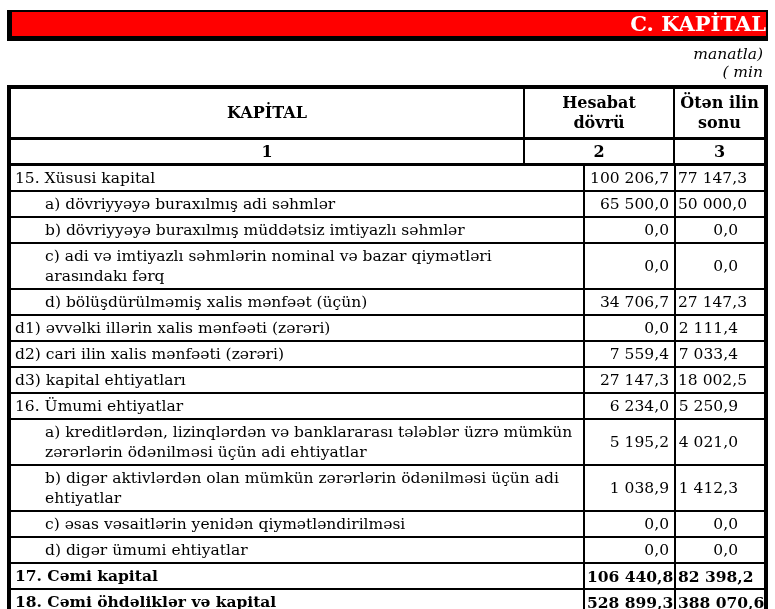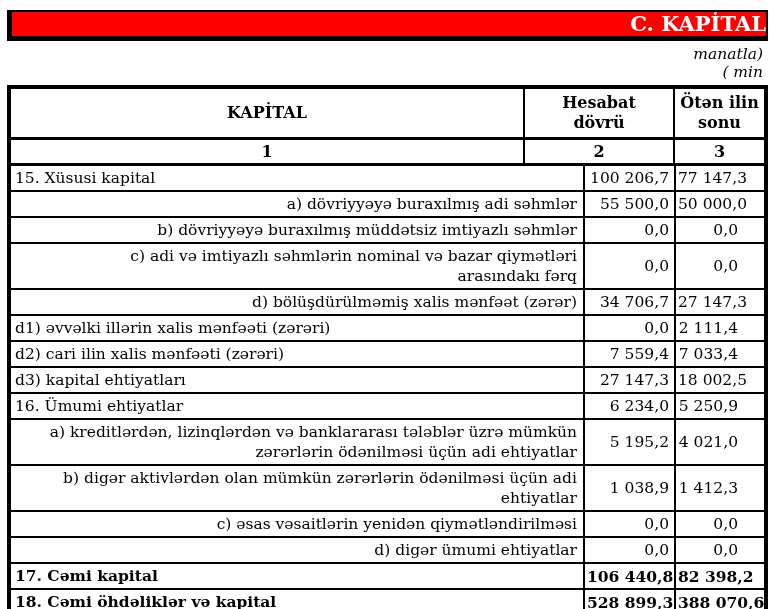--- a/index.html
+++ b/index.html
@@ -73,21 +73,21 @@
   }
   .headsep { border-bottom: 3px solid #000; }
   
   .bodytbl tr { height: 16px; }
   .bodytbl tr.h2 { height: 44px; }
   .bodytbl td.lbl {
     text-align: left;
     padding: 2px 6px 2px 4px;
     line-height: 20px;
   }
-  .bodytbl tr.ind1 td.lbl { padding-left: 34px; text-align: right; }
+  .bodytbl tr.ind1 td.lbl { padding-left: 34px; }
   .bodytbl tr.ind2 td.lbl { }
   .bodytbl td.num {
     text-align: right;
     white-space: nowrap;
     padding: 2px 5px 2px 2px;
   }
   .bodytbl td.num.prev { padding-right: 26px; }
   .bodytbl tr.bold td { font-weight: bold; }
 </style>
 </head>
@@ -141,35 +141,35 @@
         </colgroup>
 
       <tbody>
           <tr class="ind0">
         <td class="lbl">15. Xüsusi kapital</td>
         <td class="num">100 206,7</td>
         <td class="num prev">77 147,3</td>
       </tr>
       <tr class="ind1">
         <td class="lbl">a) dövriyyəyə buraxılmış adi səhmlər</td>
-        <td class="num">55 500,0</td>
+        <td class="num">65 500,0</td>
         <td class="num prev">50 000,0</td>
       </tr>
       <tr class="ind1">
         <td class="lbl">b) dövriyyəyə buraxılmış müddətsiz imtiyazlı səhmlər</td>
         <td class="num">0,0</td>
         <td class="num prev">0,0</td>
       </tr>
       <tr class="ind1 h2">
         <td class="lbl">c) adi və imtiyazlı səhmlərin nominal və bazar qiymətləri arasındakı fərq</td>
         <td class="num">0,0</td>
         <td class="num prev">0,0</td>
       </tr>
       <tr class="ind1">
-        <td class="lbl">d) bölüşdürülməmiş xalis mənfəət (zərər)</td>
+        <td class="lbl">d) bölüşdürülməmiş xalis mənfəət (üçün)</td>
         <td class="num">34 706,7</td>
         <td class="num prev">27 147,3</td>
       </tr>
       <tr class="ind2">
         <td class="lbl">d1) əvvəlki illərin xalis mənfəəti (zərəri)</td>
         <td class="num">0,0</td>
         <td class="num prev">2 111,4</td>
       </tr>
       <tr class="ind2">
         <td class="lbl">d2) cari ilin xalis mənfəəti (zərəri)</td>

